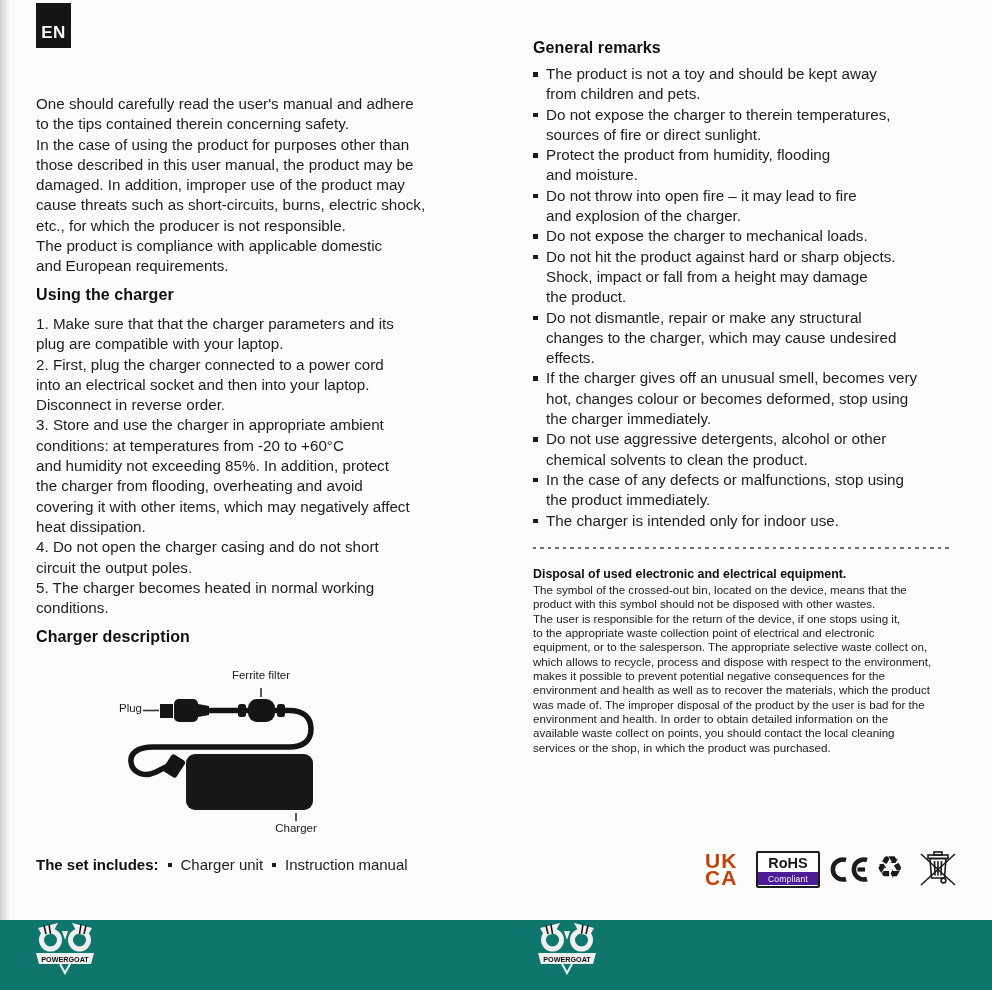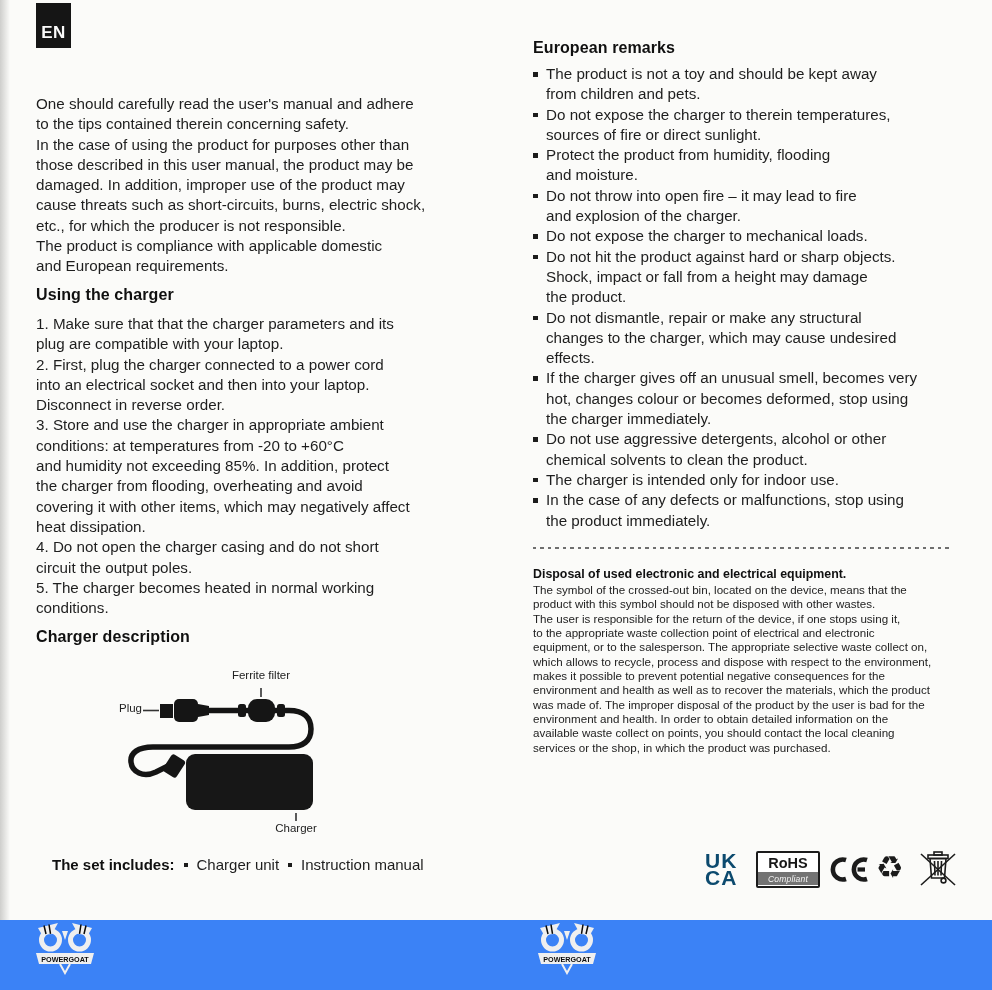--- a/index.html
+++ b/index.html
@@ -20,47 +20,47 @@
   #using-body{left:36px;top:314px;width:470px;}
   #desc-title{left:36px;top:628px;width:460px;}
   
   #diagram{left:90px;top:664px;width:330px;height:180px;}
   #diagram svg{position:absolute;left:0;top:0;}
   .diag-label{position:absolute;font-size:11.5px;color:#222;}
   #plug-label{left:12px;top:38px;width:40px;text-align:right;}
   #ferrite-label{left:105px;top:5px;width:132px;text-align:center;}
   #charger-label{left:170px;top:158px;width:72px;text-align:center;}
   
-  #set-line{left:36px;top:856px;width:470px;font-size:15px;display:flex;align-items:center;gap:9px;margin-left:16px;}
+  #set-line{left:36px;top:856px;width:470px;font-size:15px;display:flex;align-items:center;gap:9px;}
   #set-line .lbl{font-weight:700;color:#101010;}
   .sq{width:4px;height:4px;background:#1c1c1c;display:inline-block;flex:0 0 auto;}
   
   #general-title{left:533px;top:39px;width:450px;}
   #general-list{left:533px;top:64px;width:452px;margin:0;padding:0;list-style:none;}
   #general-list li{position:relative;padding-left:13px;margin:0;}
   #general-list li::before{content:"";position:absolute;left:0;top:8px;width:4.5px;height:4.5px;background:#1c1c1c;}
   #general-list li span{display:block;}
   #divider{left:533px;top:547px;width:418px;height:2px;
            background:repeating-linear-gradient(90deg,#6f6f6f 0 3.5px,transparent 3.5px 7.5px);}
   #disposal-title{left:533px;top:567px;width:450px;font-size:12.4px;font-weight:700;color:#101010;}
   #disposal-body{left:533px;top:583px;width:452px;font-size:11.6px;line-height:14.35px;color:#222;}
   
-  #ukca{left:705px;top:852px;font-weight:700;font-size:21px;line-height:17px;color:#0c4a6e;
+  #ukca{left:705px;top:852px;font-weight:700;font-size:21px;line-height:17px;color:#c2410c;
         letter-spacing:1px;text-align:center;}
   #rohs{left:756px;top:851px;width:64px;height:37px;border:2.5px solid #1b1b1b;border-radius:2px;
         box-sizing:border-box;background:#fff;overflow:hidden;}
   #rohs .top{height:19px;display:flex;align-items:center;justify-content:center;
              font-weight:700;font-size:14.5px;color:#171717;}
-  #rohs .bottom{height:13px;background:#737373;color:#f5f5f5;display:flex;align-items:center;
-                justify-content:center;font-size:8.5px;letter-spacing:.2px;font-style:italic;}
+  #rohs .bottom{height:13px;background:#4c1d95;color:#f5f5f5;display:flex;align-items:center;
+                justify-content:center;font-size:8.5px;letter-spacing:.2px;}
   #ce-mark{left:830px;top:856px;}
   #recycle{left:876px;top:849px;font-size:31px;line-height:38px;color:#1b1b1b;}
   #weee{left:917px;top:847px;}
   
-  #footer-bar{left:0;top:920px;width:992px;height:70px;background:#3b82f6;}
+  #footer-bar{left:0;top:920px;width:992px;height:70px;background:#0f766e;}
   .goat{position:absolute;top:3px;width:58px;height:52px;}
   #goat-1{left:36px;}
   #goat-2{left:538px;}
   
   #scan-shadow{left:0;top:0;width:10px;height:920px;
                background:linear-gradient(90deg,rgba(90,90,88,.28),rgba(90,90,88,0));}
 </style>
 </head>
 <body>
 
@@ -126,21 +126,21 @@
   </div>
 
   <div class="abs" id="set-line">
     <span class="lbl">The set includes:</span>
     <span class="sq"></span>
     <span>Charger unit</span>
     <span class="sq"></span>
     <span>Instruction manual</span>
   </div>
 
-  <div class="abs h-section" id="general-title">European remarks</div>
+  <div class="abs h-section" id="general-title">General remarks</div>
   <ul class="abs body-text" id="general-list">
     <li>
         <span class="preline">The product is not a toy and should be kept away
 from children and pets.</span>
       </li>
     <li>
         <span class="preline">Do not expose the charger to therein temperatures,
 sources of fire or direct sunlight.</span>
       </li>
     <li>
@@ -167,25 +167,25 @@
     <li>
         <span class="preline">If the charger gives off an unusual smell, becomes very
 hot, changes colour or becomes deformed, stop using
 the charger immediately.</span>
       </li>
     <li>
         <span class="preline">Do not use aggressive detergents, alcohol or other
 chemical solvents to clean the product.</span>
       </li>
     <li>
-        <span class="preline">The charger is intended only for indoor use.</span>
-      </li>
-    <li>
         <span class="preline">In the case of any defects or malfunctions, stop using
 the product immediately.</span>
+      </li>
+    <li>
+        <span class="preline">The charger is intended only for indoor use.</span>
       </li>
   </ul>
 
   <div class="abs" id="divider"></div>
   <div class="abs" id="disposal-title">Disposal of used electronic and electrical equipment.</div>
   <div class="abs preline" id="disposal-body">The symbol of the crossed-out bin, located on the device, means that the
 product with this symbol should not be disposed with other wastes.
 The user is responsible for the return of the device, if one stops using it,
 to the appropriate waste collection point of electrical and electronic
 equipment, or to the salesperson. The appropriate selective waste collect on,

